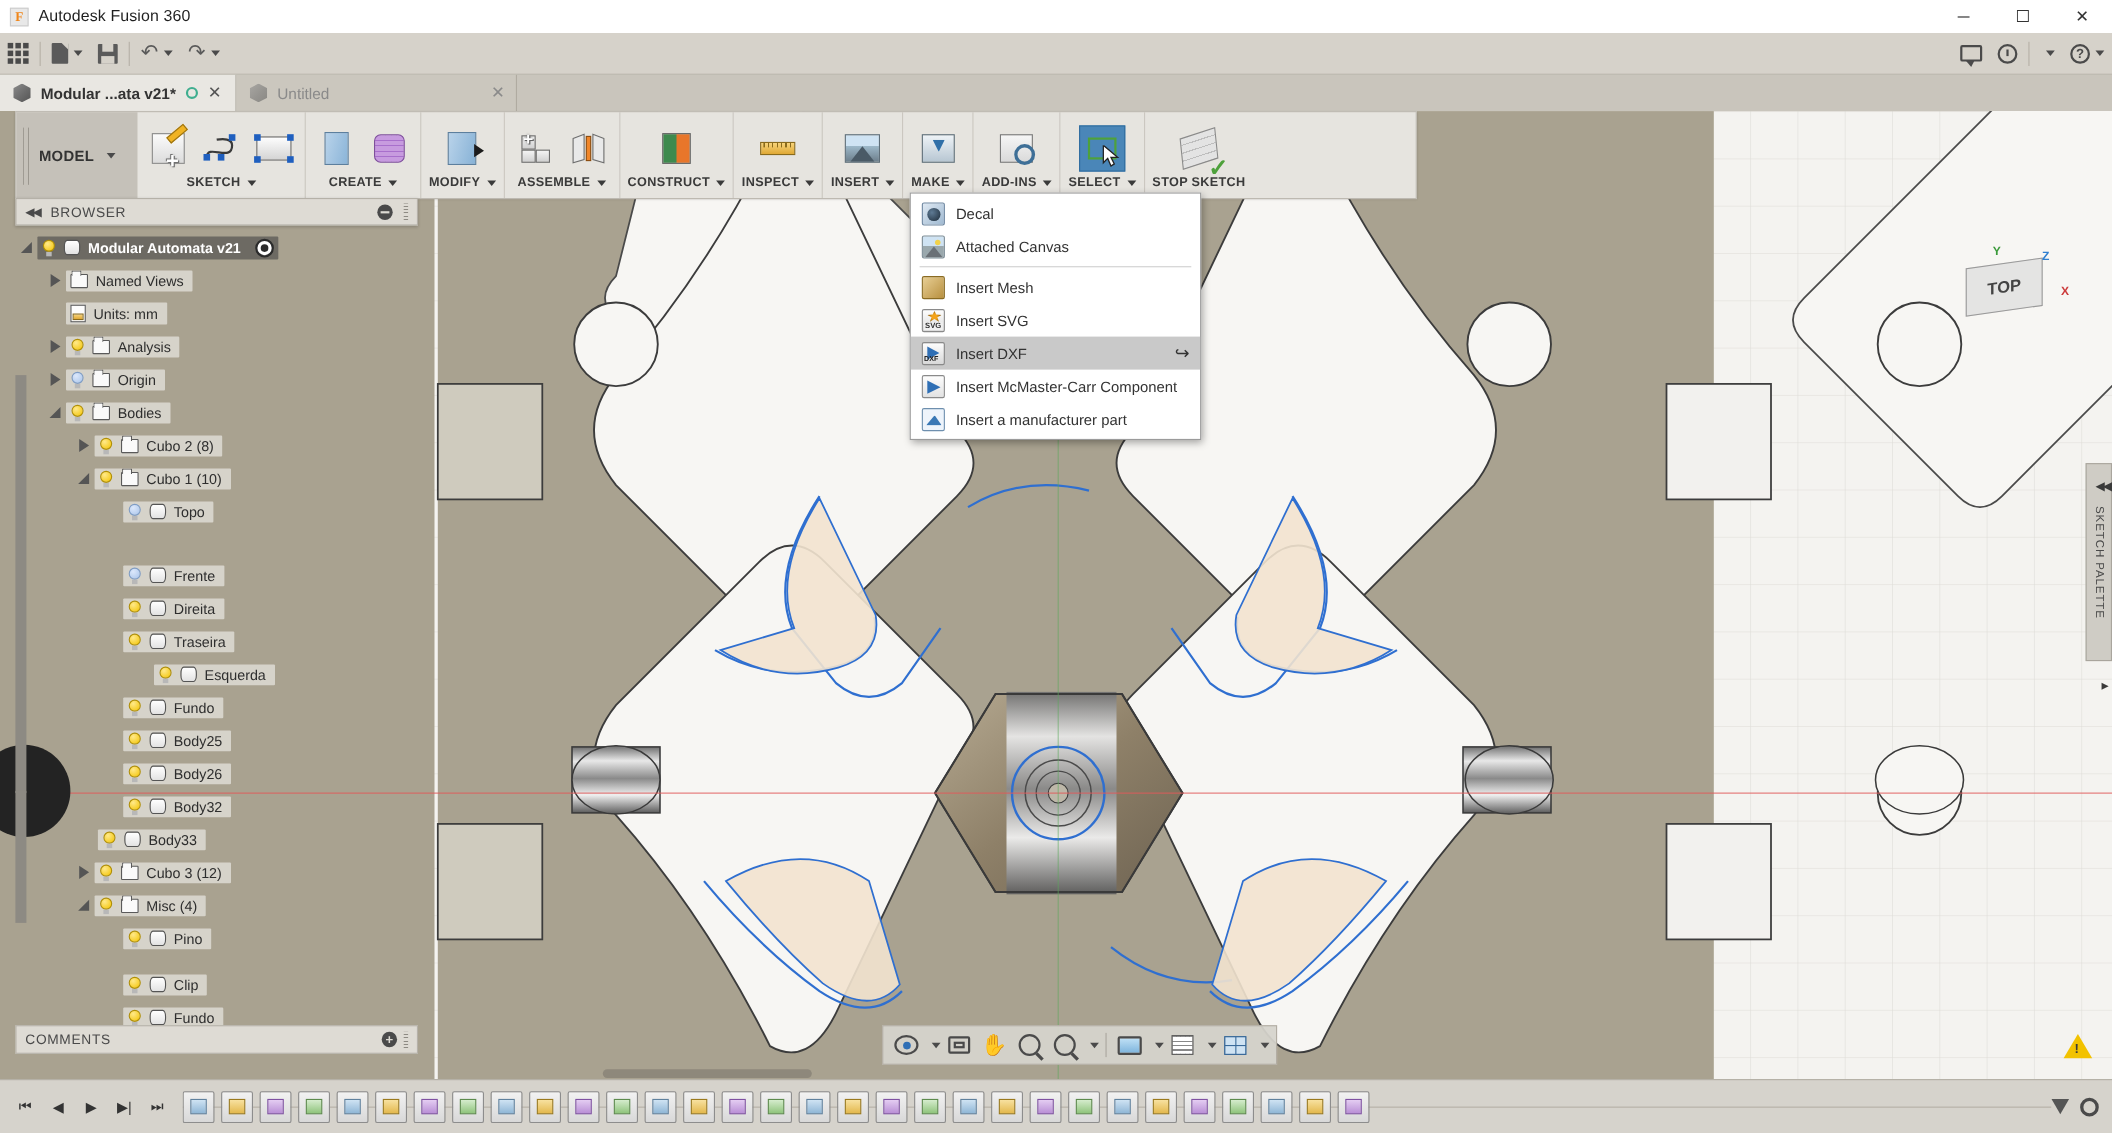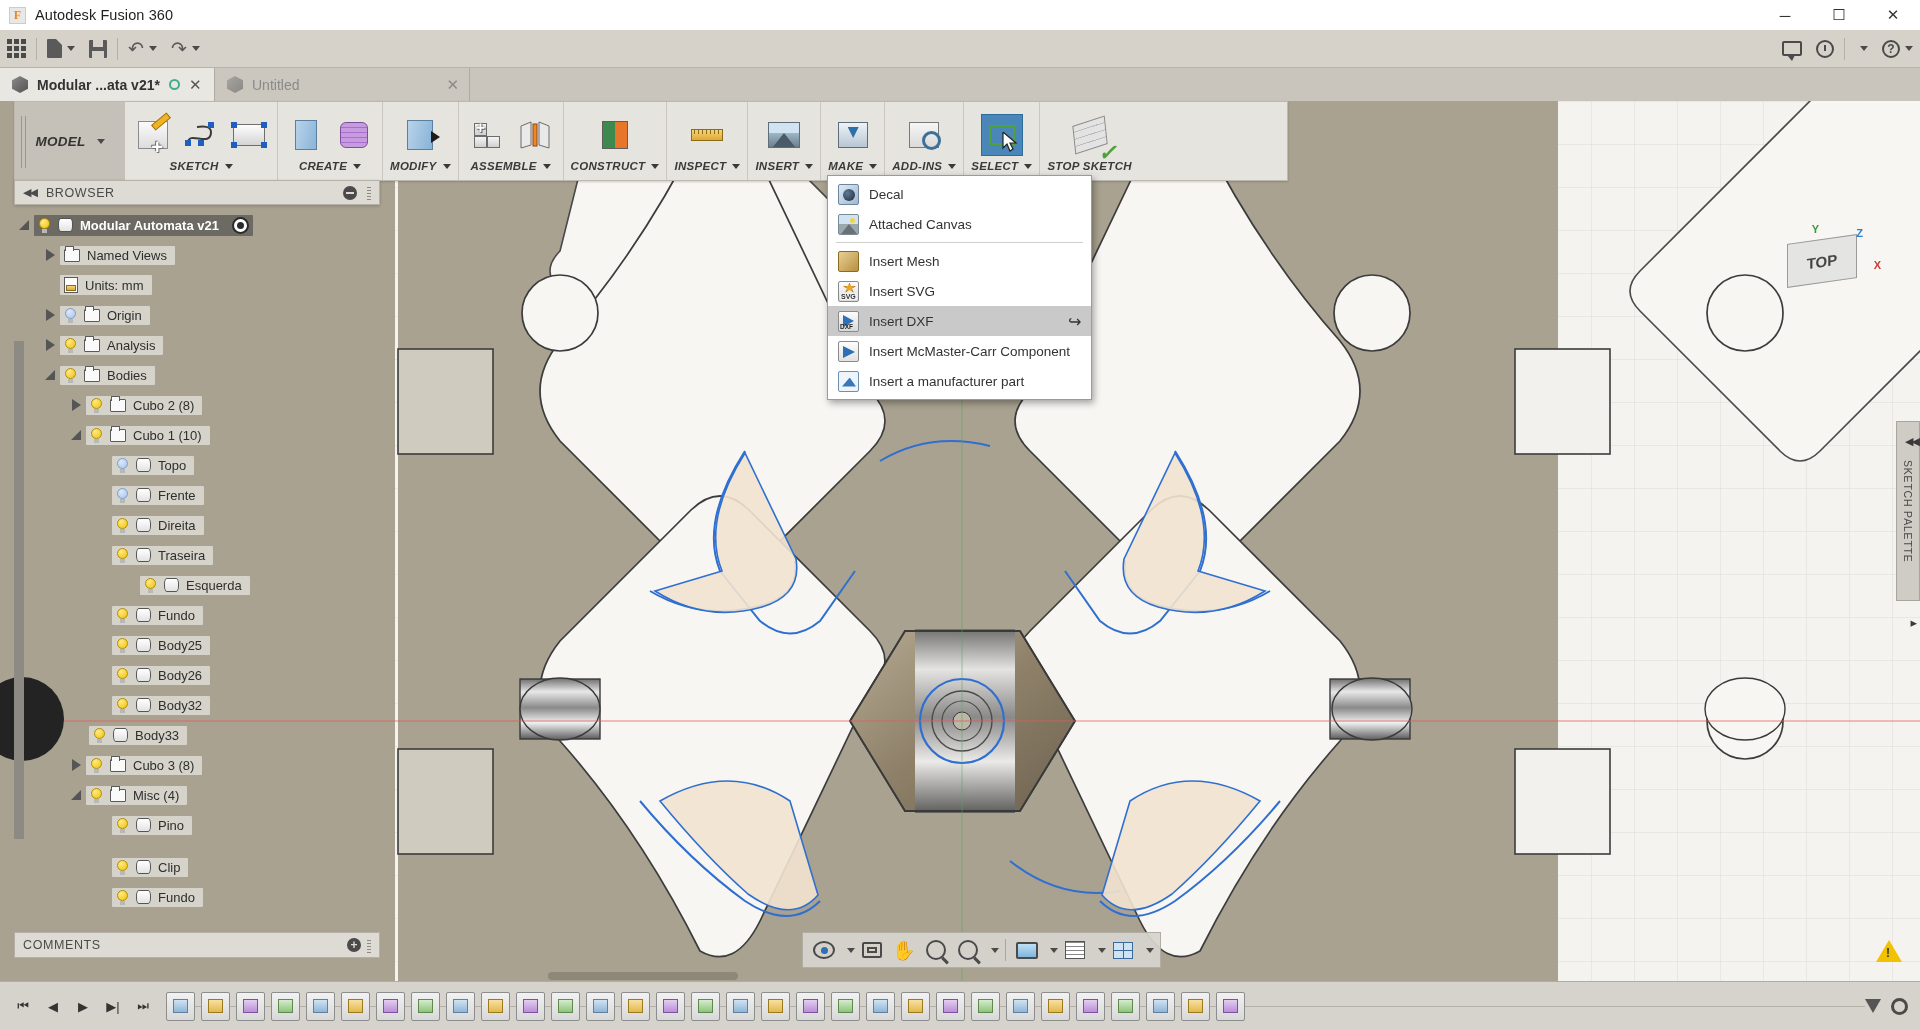--- a/index.html
+++ b/index.html
@@ -66,21 +66,20 @@
   .tab.inactive .tab-label { font-weight:normal; color:#8a8a8a; }
   .tab-dot { width:11px;height:11px;border:2px solid #3fae8f;border-radius:50%; }
   .tab-x { font-size:15px; color:#555; line-height:1; }
   .tab.inactive .tab-x { color:#8a8a8a; }
 
   
   .ribbon {
     position:absolute; left:14px; top:101px; width:1274px; height:80px;
     background:#e6e4df; border:1px solid #bdb9b1; display:flex; align-items:stretch;
     box-shadow:0 1px 2px rgba(0,0,0,.18);
-    font-style:italic;
   }
   .ws-box { width:110px; background:#c5c1b9; display:flex; align-items:center; justify-content:center; gap:6px; position:relative; }
   .ws-grip { position:absolute; left:6px; top:14px; height:52px; width:7px;
              background:repeating-linear-gradient(90deg,#9b978f 0 1px,transparent 1px 4px); }
   .ws-label { font-size:13.5px; font-weight:bold; color:#333; letter-spacing:.3px; }
   .rib-group { display:flex; flex-direction:column; align-items:center; justify-content:flex-start; padding:6px 7px 0; border-right:1px solid #cbc7c0; height:100%; }
   .rib-group:last-child{border-right:none;}
   .rib-icons { display:flex; align-items:flex-end; gap:6px; height:48px; }
   .rib-label { font-size:11.5px; color:#3a3a3a; font-weight:bold; letter-spacing:.3px; display:flex; align-items:center; gap:4px; margin-top:4px; }
   .rib-label .caret { border-top-color:#3a3a3a; margin-left:2px; }
@@ -672,37 +671,37 @@
         <span class="pill">
           <span class="docico"></span>
           <span class="lbl">Units: mm</span>
         </span>
       </div>
       <div class="node" style="padding-left: 26px;">
         <span class="tw">
           <span class="tri-r"></span>
         </span>
         <span class="pill">
-          <span class="bulb off">
+          <span class="bulb">
             <i></i>
           </span>
           <span class="folder"></span>
-          <span class="lbl">Origin</span>
+          <span class="lbl">Analysis</span>
         </span>
       </div>
       <div class="node" style="padding-left: 26px;">
         <span class="tw">
           <span class="tri-r"></span>
         </span>
         <span class="pill">
-          <span class="bulb">
+          <span class="bulb off">
             <i></i>
           </span>
           <span class="folder"></span>
-          <span class="lbl">Analysis</span>
+          <span class="lbl">Origin</span>
         </span>
       </div>
       <div class="node" style="padding-left: 26px;">
         <span class="tw">
           <span class="tri-d"></span>
         </span>
         <span class="pill">
           <span class="bulb">
             <i></i>
           </span>
@@ -737,21 +736,21 @@
       <div class="node" style="padding-left: 78px;">
         <span class="tw"></span>
         <span class="pill">
           <span class="bulb off">
             <i></i>
           </span>
           <span class="bodyico"></span>
           <span class="lbl">Topo</span>
         </span>
       </div>
-      <div class="node" style="padding-left: 78px;">
+      <div class="node" style="padding-left: 78px; margin-top: 28px;">
         <span class="tw"></span>
         <span class="pill">
           <span class="bulb off">
             <i></i>
           </span>
           <span class="bodyico"></span>
           <span class="lbl">Frente</span>
         </span>
       </div>
       <div class="node" style="padding-left: 78px;">
@@ -836,21 +835,21 @@
       </div>
       <div class="node" style="padding-left: 52px;">
         <span class="tw">
           <span class="tri-r"></span>
         </span>
         <span class="pill">
           <span class="bulb">
             <i></i>
           </span>
           <span class="folder"></span>
-          <span class="lbl">Cubo 3 (8)</span>
+          <span class="lbl">Cubo 3 (12)</span>
         </span>
       </div>
       <div class="node" style="padding-left: 52px;">
         <span class="tw">
           <span class="tri-d"></span>
         </span>
         <span class="pill">
           <span class="bulb">
             <i></i>
           </span>

